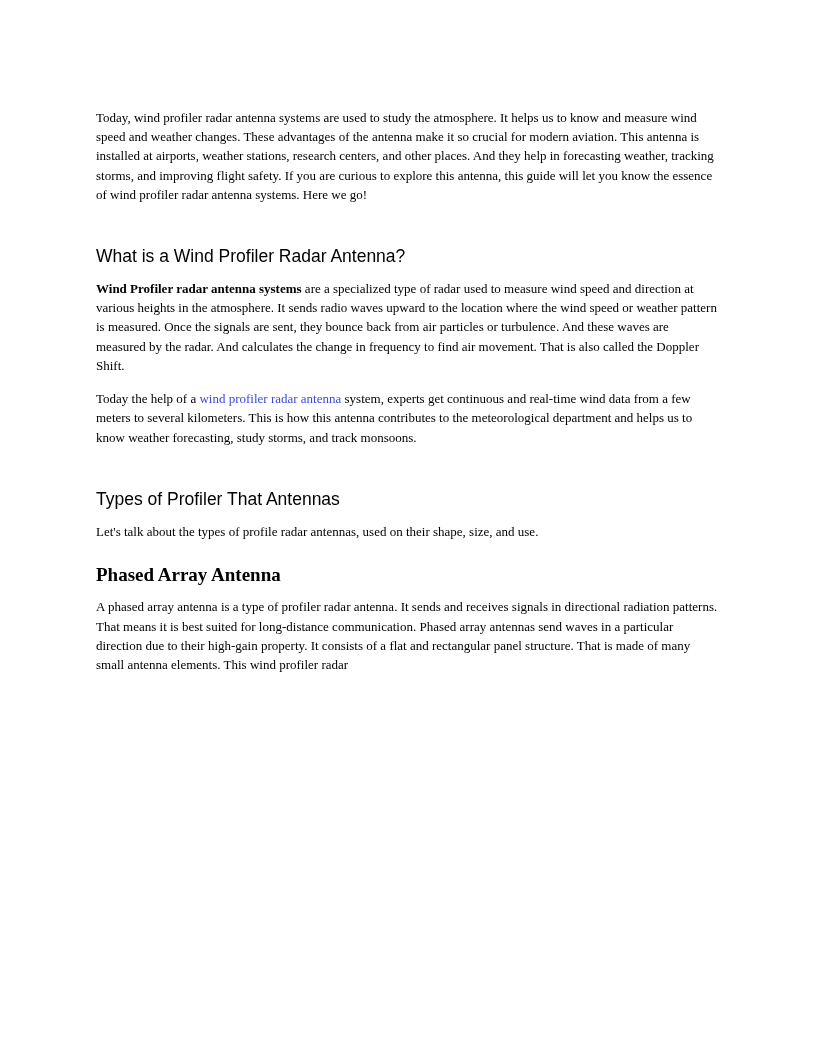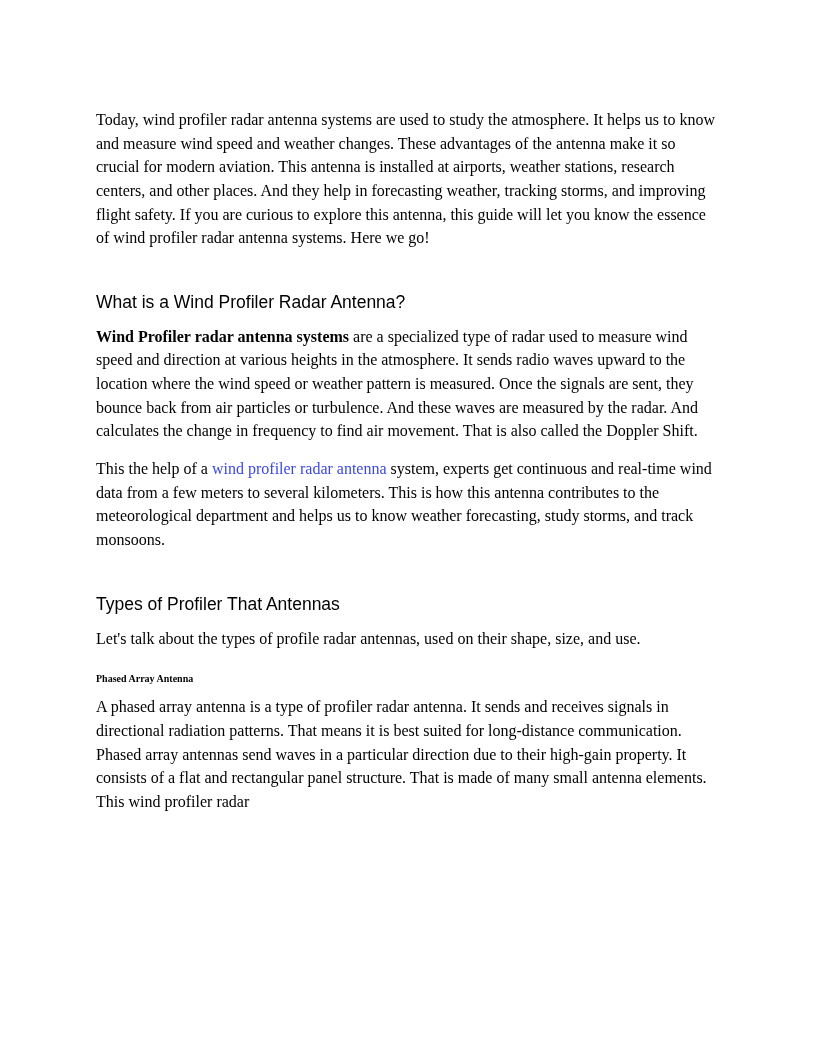--- a/index.html
+++ b/index.html
@@ -34,28 +34,28 @@
   .h2 {
     font-family: "Liberation Sans", sans-serif;
     font-size: 17.5px;
     font-weight: 400;
     line-height: 1.3;
     margin: 41px 0 11px 0;
     color: #000000;
   }
   .h3 {
     font-family: "Liberation Serif", serif;
-    font-size: 10px;
+    font-size: 19px;
     font-weight: bold;
     line-height: 1.3;
     margin: 22px 0 10px 0;
     color: #000000;
   }
   p {
-    font-size: 16px;
+    font-size: 13px;
     line-height: 1.48;
     margin: 0 0 14px 0;
     text-align: left;
     color: #000000;
   }
   .bold {
     font-weight: bold;
     text-align: center;
   }
   .link {
@@ -71,21 +71,21 @@
 
   <p>Today, wind profiler radar antenna systems are used to study the atmosphere. It helps us to know and measure wind speed and weather changes. These advantages of the antenna make it so crucial for modern aviation. This antenna is installed at airports, weather stations, research centers, and other places. And they help in forecasting weather, tracking storms, and improving flight safety. If you are curious to explore this antenna, this guide will let you know the essence of wind profiler radar antenna systems. Here we go!</p>
 
   <h2 class="h2">What is a Wind Profiler Radar Antenna?</h2>
 
   <p>
     <span class="bold">Wind Profiler radar antenna systems</span><span> are a specialized type of radar used to measure wind speed and direction at various heights in the atmosphere. It sends radio waves upward to the location where the wind speed or weather pattern is measured. Once the signals are sent, they bounce back from air particles or turbulence. And these waves are measured by the radar. And calculates the change in frequency to find air movement. That is also called the Doppler Shift.</span>
   </p>
 
   <p>
-    <span>This the help of a </span><a class="link" href="#">wind profiler radar antenna</a><span> system, experts get continuous and real-time wind data from a few meters to several kilometers. This is how this antenna contributes to the meteorological department and helps us to know weather forecasting, study storms, and track monsoons.</span>
+    <span>Today the help of a </span><a class="link" href="#">wind profiler radar antenna</a><span> system, experts get continuous and real-time wind data from a few meters to several kilometers. This is how this antenna contributes to the meteorological department and helps us to know weather forecasting, study storms, and track monsoons.</span>
   </p>
 
   <h2 class="h2">Types of Profiler That Antennas</h2>
 
   <p>Let's talk about the types of profile radar antennas, used on their shape, size, and use.</p>
 
   <h3 class="h3">Phased Array Antenna</h3>
 
   <p>A phased array antenna is a type of profiler radar antenna. It sends and receives signals in directional radiation patterns. That means it is best suited for long-distance communication. Phased array antennas send waves in a particular direction due to their high-gain property. It consists of a flat and rectangular panel structure. That is made of many small antenna elements. This wind profiler radar</p>
 

